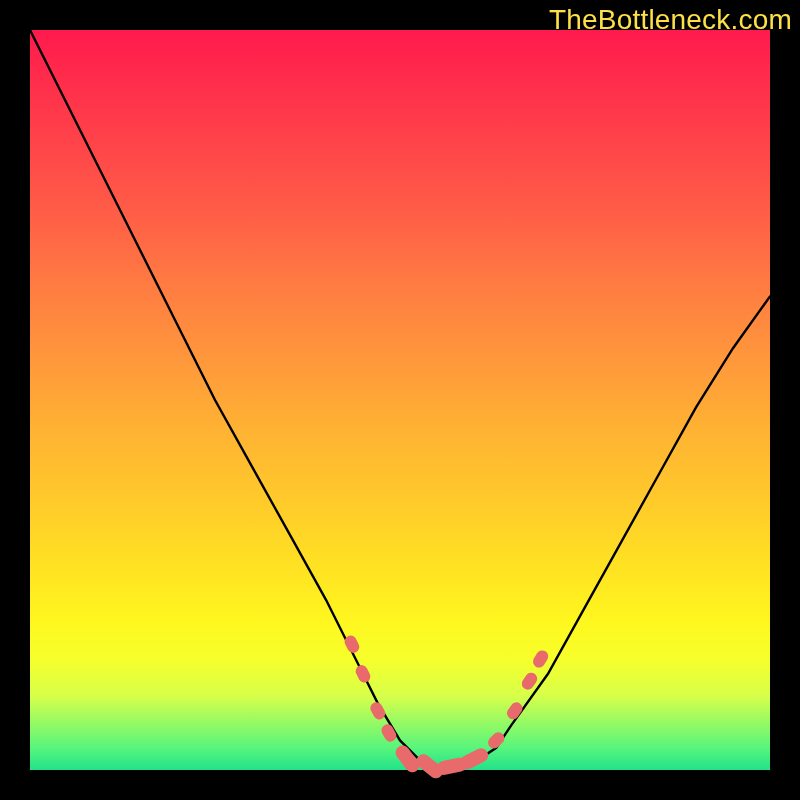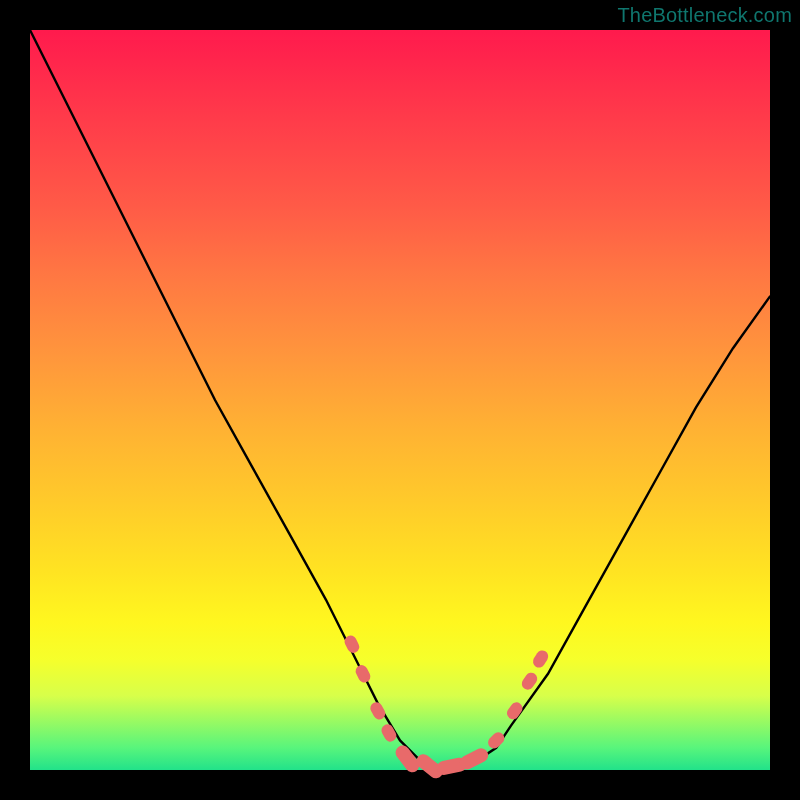--- a/index.html
+++ b/index.html
@@ -39,22 +39,22 @@
       #f6ff2b 85%,
       #d7ff4a 90%,
       #58f57c 97%,
       #22e28a 100%
     );
   }
   .watermark {
     position: absolute;
     top: 4px;
     right: 8px;
-    color: #0f766e;
-    font-size: 20px;
+    color: #fde047;
+    font-size: 28px;
     letter-spacing: 0.2px;
     user-select: none;
   }
   svg.curve {
     position: absolute;
     top: 30px;
     left: 30px;
     width: 740px;
     height: 740px;
     overflow: visible;

